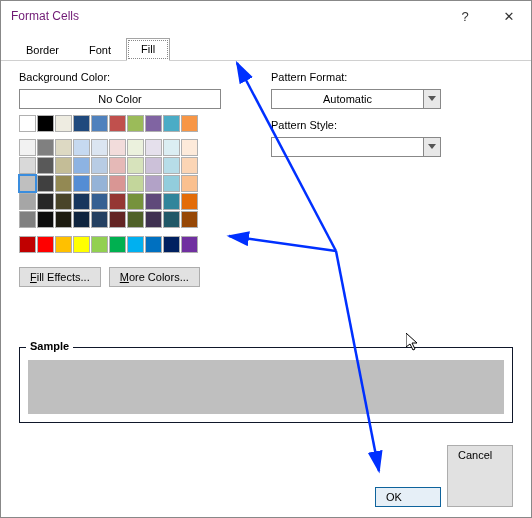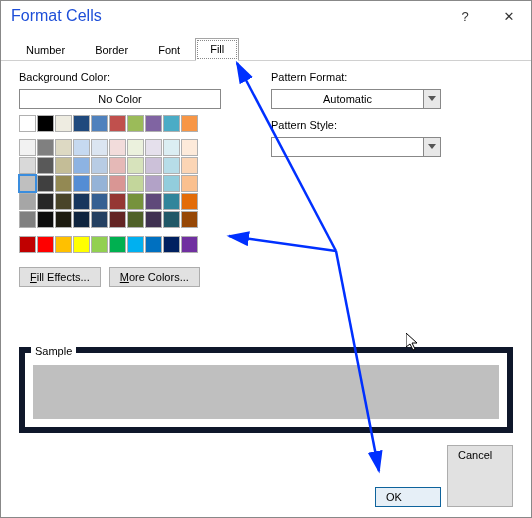--- a/index.html
+++ b/index.html
@@ -1,40 +1,40 @@
 <!DOCTYPE html>
 <html><head>
 <meta charset="utf-8">
 <style>
   * { box-sizing: border-box; font-family: "Segoe UI", Tahoma, sans-serif; font-size: 11px; }
   body { margin: 0; background: #fff; }
   .dialog { width: 532px; height: 518px; background: #fff; border: 1px solid #888; position: relative; }
   .titlebar { height: 30px; display: flex; align-items: center; padding-left: 10px; background: #fff; }
-  .titlebar .title { flex: 1; font-size: 16px; color: #1d4ed8; }
+  .titlebar .title { flex: 1; font-size: 12px; color: #701a75; }
   .titlebar .tbtn { width: 44px; height: 30px; display: flex; align-items: center; justify-content: center; font-size: 13px; color: #333; }
   .tabstrip { display: flex; align-items: flex-end; padding: 6px 10px 0 10px; border-bottom: 1px solid #d0d0d0; height: 30px; }
   .tab { padding: 4px 14px 5px 14px; border: 1px solid transparent; border-bottom: none; color: #000; margin-right: 0; position: relative; top: 1px; }
   .tab.active { border-color: #a5a5a5; background: #fff; border-bottom: 1px solid #fff; outline: 1px dotted #888; outline-offset: -3px; }
   .content { padding: 10px 18px 0 18px; position: relative; }
   .cols { display: flex; gap: 34px; }
   .left { width: 218px; }
   .right { flex: 1; }
   .label { color: #000; margin-bottom: 6px; }
   .nocolor { width: 202px; height: 20px; border: 1px solid #888; text-align: center; line-height: 18px; margin-bottom: 6px; background:#fff; }
   .palette { display: grid; grid-template-columns: repeat(10, 17px); gap: 1px; margin-bottom: 8px; }
   .sw { width: 17px; height: 17px; border: 1px solid #b0b0b0; }
   .sw.sel { outline: 2px solid #3a8dde; outline-offset: -1px; }
   .std-row { display: grid; grid-template-columns: repeat(10, 17px); gap: 1px; margin-top: 6px; margin-bottom: 14px; }
   .btn { border: 1px solid #adadad; background: #e1e1e1; padding: 3px 10px; min-width: 70px; }
   .btn u { text-decoration: underline; }
   .btnrow { display: flex; gap: 8px; }
   .combo { display:flex; width: 170px; }
   .combo .cval { flex:1; border:1px solid #888; border-right:none; height:20px; line-height:18px; text-align:center; background:#fff; }
   .combo .carrow { width:18px; height:20px; border:1px solid #888; background:#e8e8e8; display:flex; align-items:center; justify-content:center; }
-  .fieldset { border:6px solid #0f172a; margin-top: 40px; }
+  .fieldset { border:1px solid #0f172a; margin-top: 40px; font-weight: bold; }
   .fieldset .legend { position:relative; top:-8px; left:6px; background:#fff; padding:0 4px; display:inline-block; }
   .sample-inner { height:54px; margin:0 8px 8px 8px; background:#bfbfbf; }
   .footer { position:absolute; bottom:10px; right:18px; display:flex; gap:6px; }
   .footer .btn { min-width: 66px; }
   .btn.primary { border:1.5px solid #0e639c; background:#e6eff7;margin-top:42px; }
   .clear-row { position:absolute; right:18px; bottom:46px; }
   svg.anno { position:absolute; left:0; top:0; pointer-events:none; }
   .cursor { position:absolute; }
 </style>
 </head>
@@ -42,21 +42,20 @@
 
 <div class="dialog">
 
   <div class="titlebar">
     <div class="title">Format Cells</div>
     <div class="tbtn">?</div>
     <div class="tbtn">✕</div>
   </div>
 
   <div class="tabstrip">
-    <div class="tab">Number</div>
     <div class="tab">Border</div>
     <div class="tab">Font</div>
     <div class="tab active">Fill</div>
   </div>
 
   <div class="content">
     <div class="cols">
       <div class="left">
         <div class="label">Background Color:</div>
         <div class="nocolor">No Color</div>

